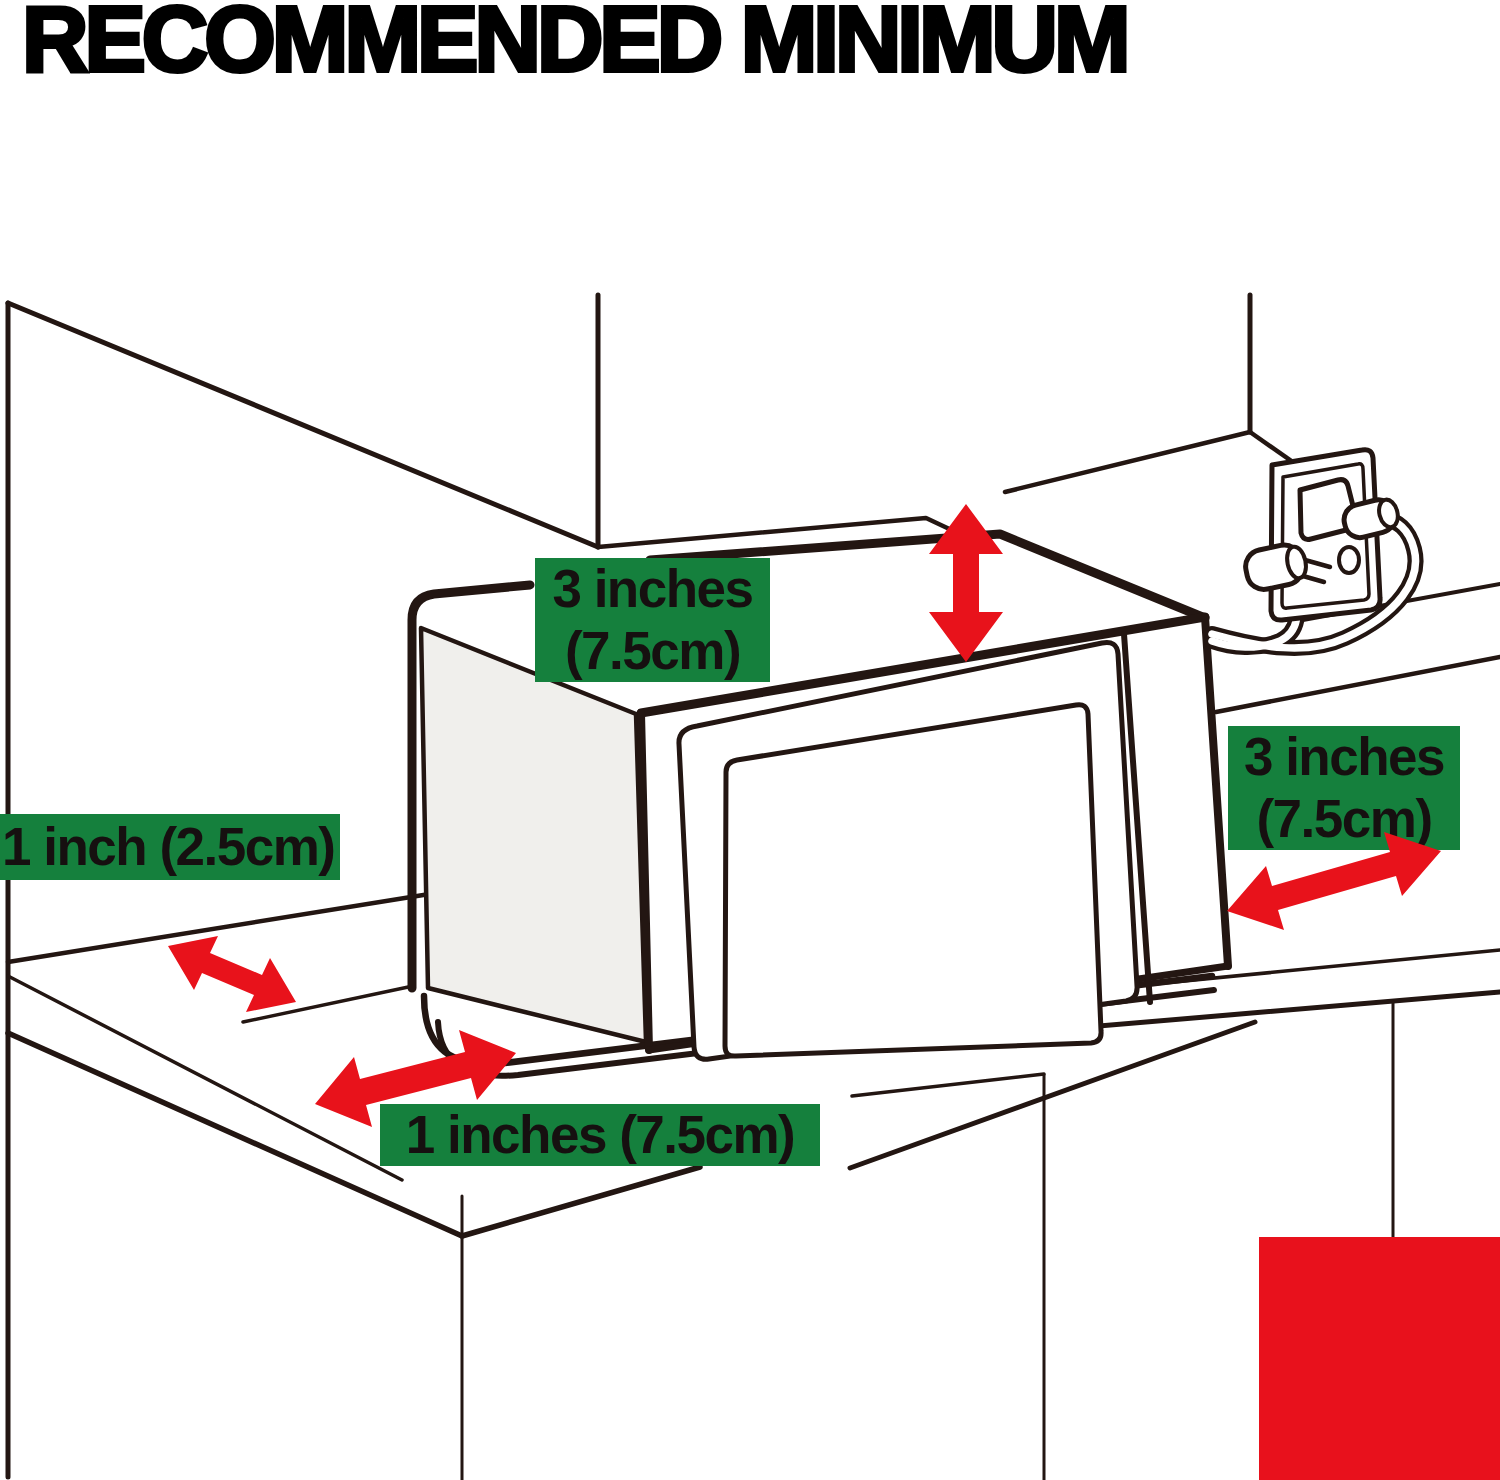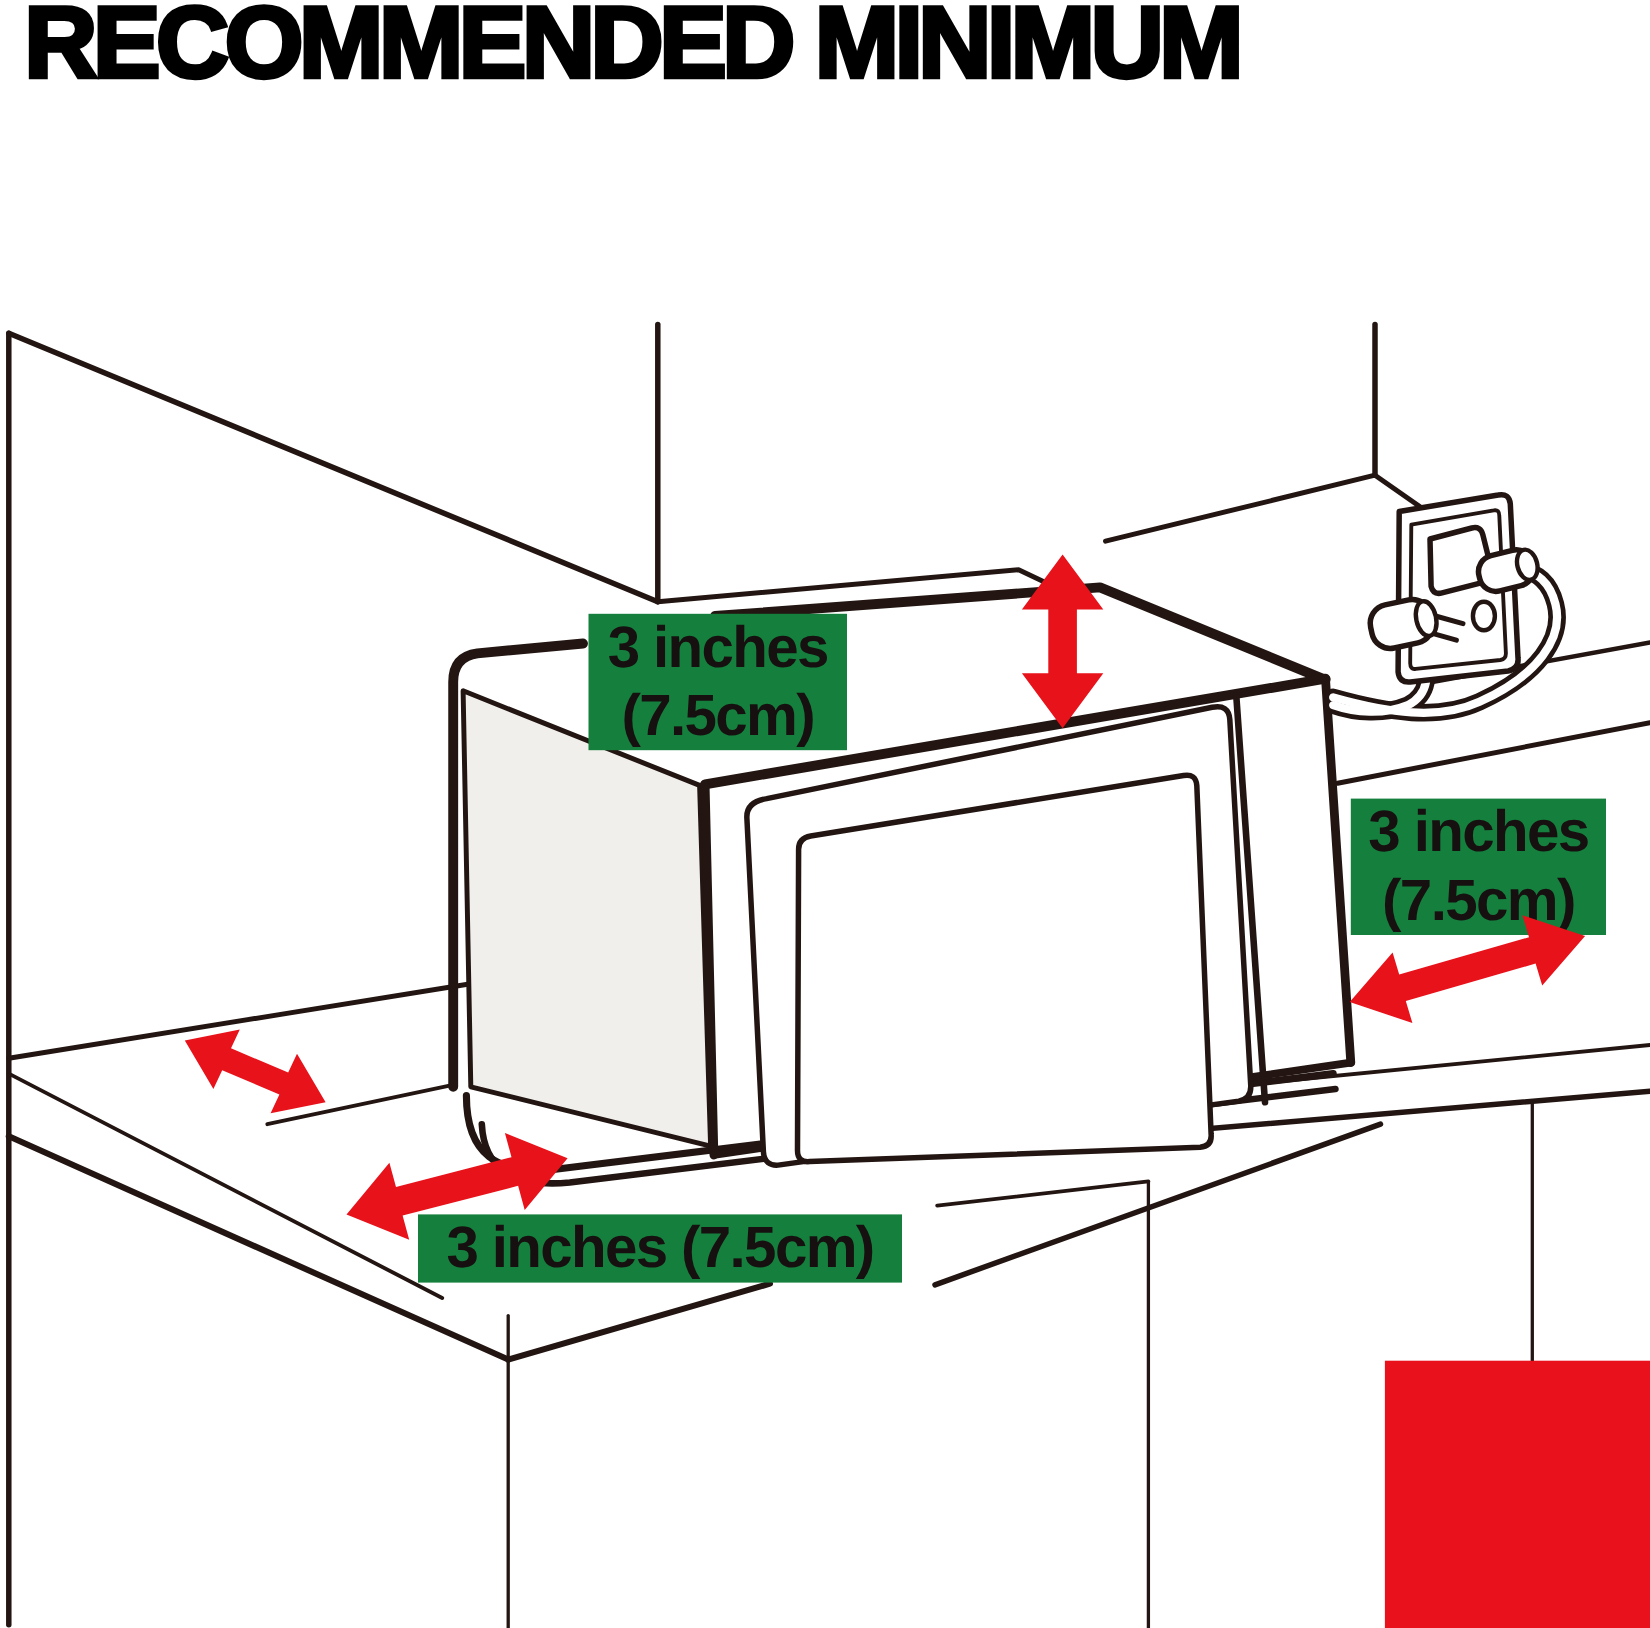--- a/index.html
+++ b/index.html
@@ -108,22 +108,23 @@
   <div class="lbl center" style="left:535px;top:558px;width:235px;">
     <div>3 inches</div>
     <div>(7.5cm)</div>
   </div>
 
   <div class="lbl center" style="left:1228px;top:726px;width:232px;">
     <div>3 inches</div>
     <div>(7.5cm)</div>
   </div>
 
+  <div class="lbl" style="left:0px;top:814px;padding:2px 6px 2px 2px;">1 inch (2.5cm)</div>
 
-  <div class="lbl center" style="left:380px;top:1104px;width:440px;">3 inches (7.5cm)</div>
+  <div class="lbl center" style="left:380px;top:1104px;width:440px;">1 inches (7.5cm)</div>
 
   <svg class="overlay" width="1500" height="1480" viewBox="0 0 1500 1480">
     <polygon class="fred" points="966,504 929,554 953,554 953,612 929,612 966,662 1003,612 979,612 979,554 1003,554"></polygon>
     <polygon class="fred" points="1227,911 1284,930 1278,910 1396,876 1402,896 1441,851 1384,832 1390,852 1272,886 1266,866"></polygon>
     <polygon class="fred" points="168,946 194,990 202,973 254,995 246,1012 296,1002 270,958 262,975 210,953 218,936"></polygon>
     <polygon class="fred" points="315,1104 372,1127 366,1105 471,1078 477,1100 516,1053 459,1030 465,1052 360,1079 354,1057"></polygon>
   </svg>
 
 </div>
 

